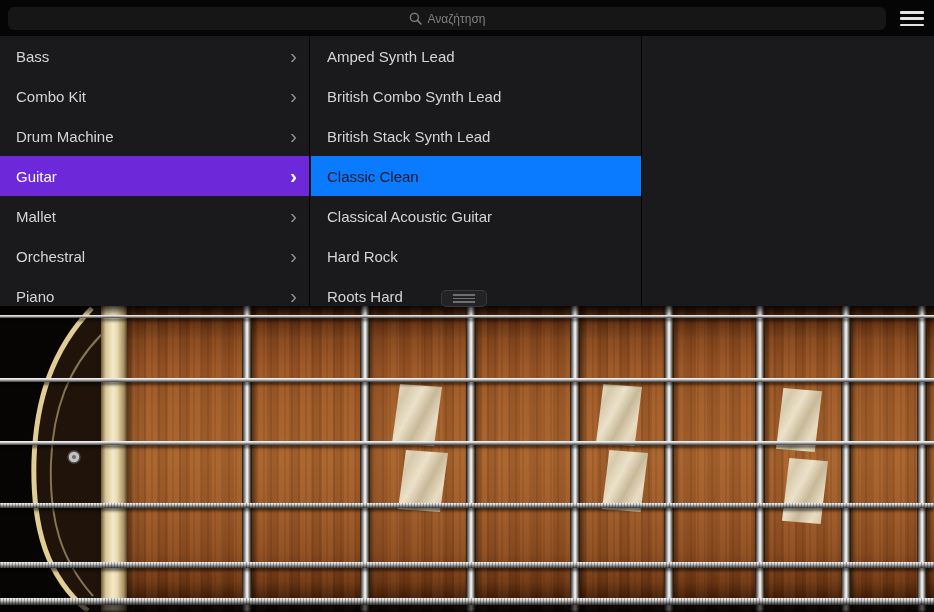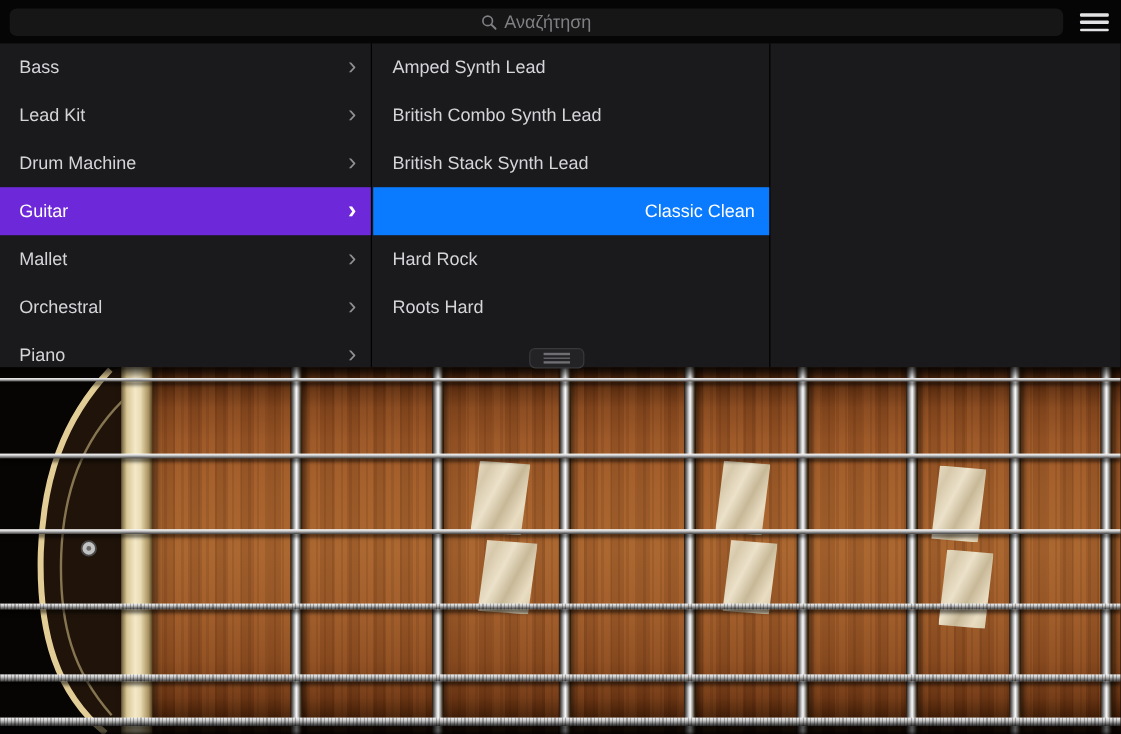--- a/index.html
+++ b/index.html
@@ -3,37 +3,37 @@
 <meta charset="utf-8">
 <style>
   html,body{margin:0;padding:0;background:#000;}
   *{box-sizing:border-box;font-family:"Liberation Sans","DejaVu Sans",sans-serif;}
   .screen{position:relative;width:934px;height:612px;overflow:hidden;background:#000;}
 
   
   .topbar{position:absolute;top:0;left:0;right:0;height:36px;background:#050505;z-index:20;}
   .search{position:absolute;left:8px;top:7px;width:878px;height:23px;background:#161616;
           border-radius:6px;display:flex;align-items:center;justify-content:center;gap:6px;
-          color:#7f7f84;font-size:15px;cursor:text;}
+          color:#7f7f84;font-size:12px;cursor:text;}
   .search svg{display:block;}
   .menu-btn{position:absolute;right:10px;top:11px;width:24px;height:15px;display:flex;
             flex-direction:column;justify-content:space-between;cursor:pointer;}
   .menu-btn i{display:block;width:24px;height:2.5px;background:#e3e3e5;border-radius:1px;}
 
   
   .browser{position:absolute;top:36px;left:0;width:934px;height:270px;background:#1a1a1c;z-index:10;overflow:hidden;text-decoration:underline;}
   .col{position:absolute;top:0;height:100%;}
   .col.cats{left:0;width:310px;border-right:1px solid #000;}
   .col.presets{left:311px;width:331px;border-right:1px solid #000;}
   .row{height:40px;display:flex;align-items:center;padding:0 12px 0 16px;
        color:#d4d4d9;font-size:15px;cursor:pointer;}
   .cats .chev{margin-left:auto;color:#8e8e93;font-size:21px;line-height:0;}
   .cats .row.sel{background:#6d28d9;color:#fff;}
   .cats .row.sel .chev{color:#fff;font-weight:bold;}
-  .presets .row.sel{background:#0a7aff;color:#ffffff;justify-content:flex-end;}
+  .presets .row.sel{background:#0a7aff;color:#0f172a;}
 
   
   .pulltab{position:absolute;left:441px;top:290px;width:46px;height:17px;background:#232325;
            border:1px solid #39393c;border-radius:5px;display:flex;flex-direction:column;
            align-items:center;justify-content:center;gap:2px;z-index:30;cursor:grab;}
   .pulltab i{display:block;width:22px;height:1.5px;background:#6e6e73;}
 
   
   .fretboard{position:absolute;top:306px;left:0;width:934px;height:306px;background:#120a04;z-index:5;}
   .fretboard::before{content:'';position:absolute;top:0;left:0;right:0;height:10px;
@@ -90,21 +90,21 @@
       </div>
   </header>
 
   <div class="browser">
     <div class="col cats">
       <div class="row">
         <span>Bass</span>
         <span class="chev">›</span>
       </div>
       <div class="row">
-        <span>Lead Kit</span>
+        <span>Combo Kit</span>
         <span class="chev">›</span>
       </div>
       <div class="row">
         <span>Drum Machine</span>
         <span class="chev">›</span>
       </div>
       <div class="row sel">
         <span>Guitar</span>
         <span class="chev">›</span>
       </div>
@@ -127,20 +127,23 @@
         <span>Amped Synth Lead</span>
       </div>
       <div class="row">
         <span>British Combo Synth Lead</span>
       </div>
       <div class="row">
         <span>British Stack Synth Lead</span>
       </div>
       <div class="row sel">
         <span>Classic Clean</span>
+      </div>
+      <div class="row">
+        <span>Classical Acoustic Guitar</span>
       </div>
       <div class="row">
         <span>Hard Rock</span>
       </div>
       <div class="row">
         <span>Roots Hard</span>
       </div>
     </div>
   </div>
 

